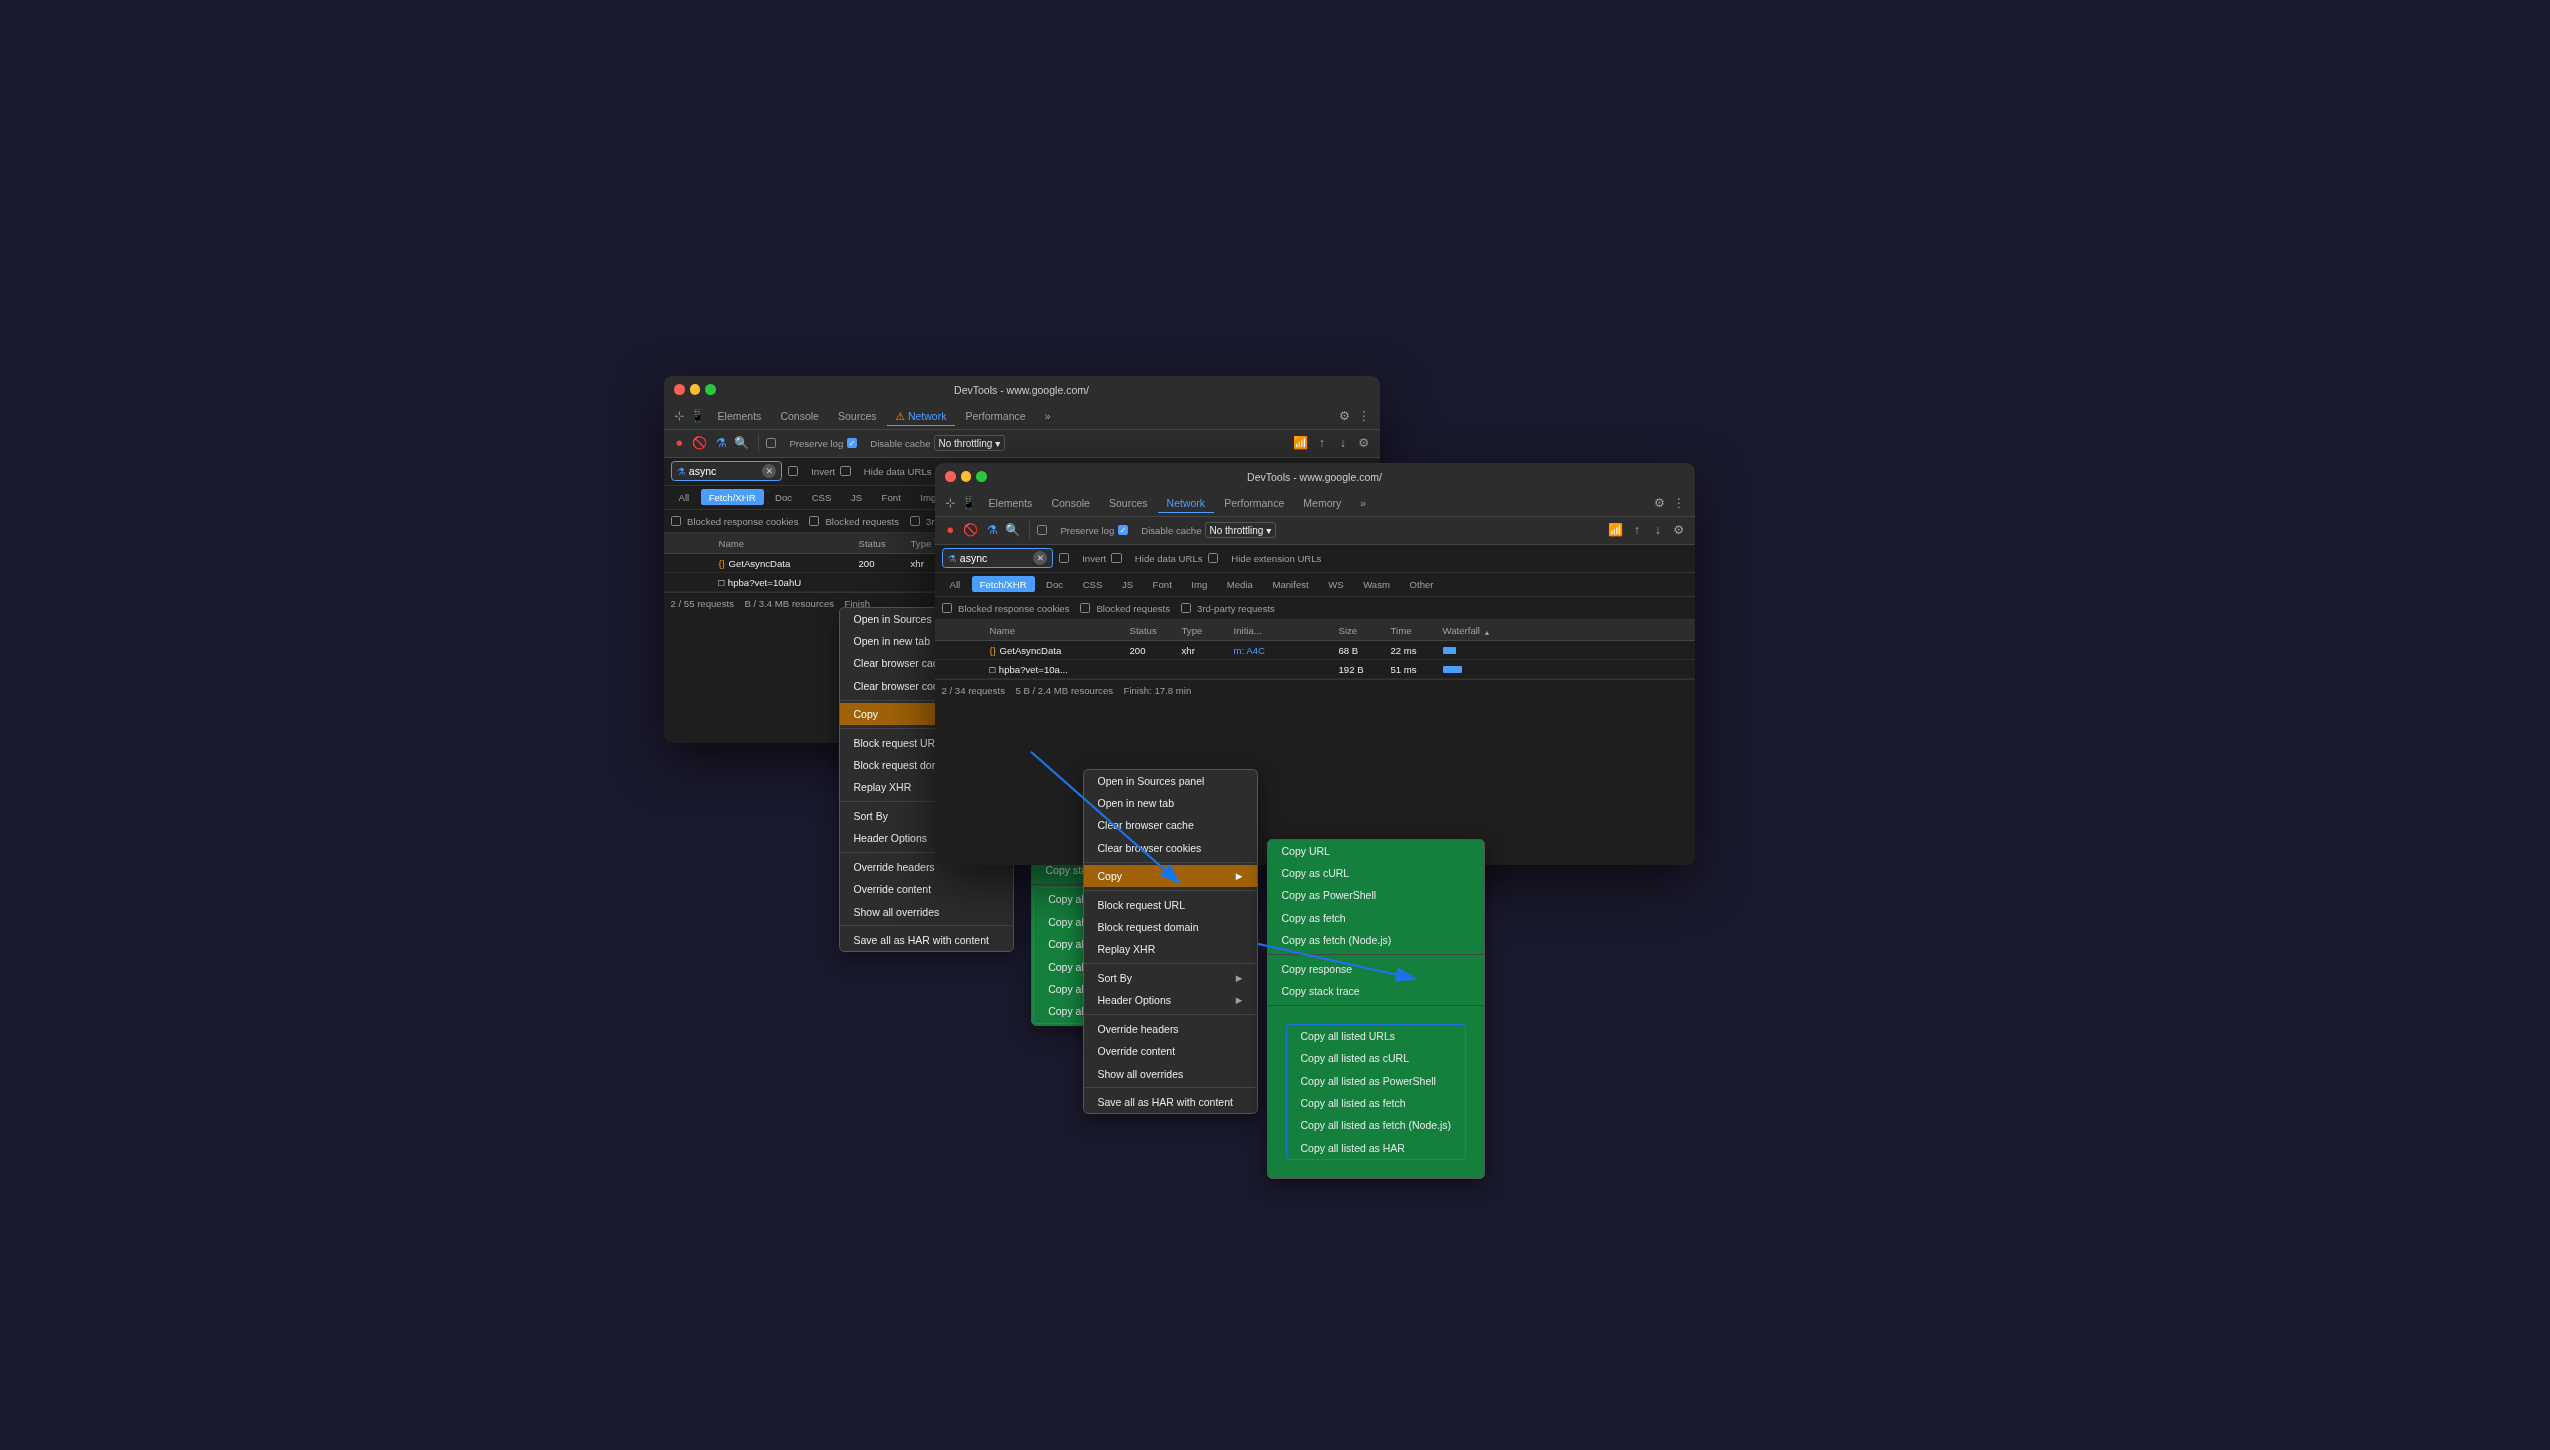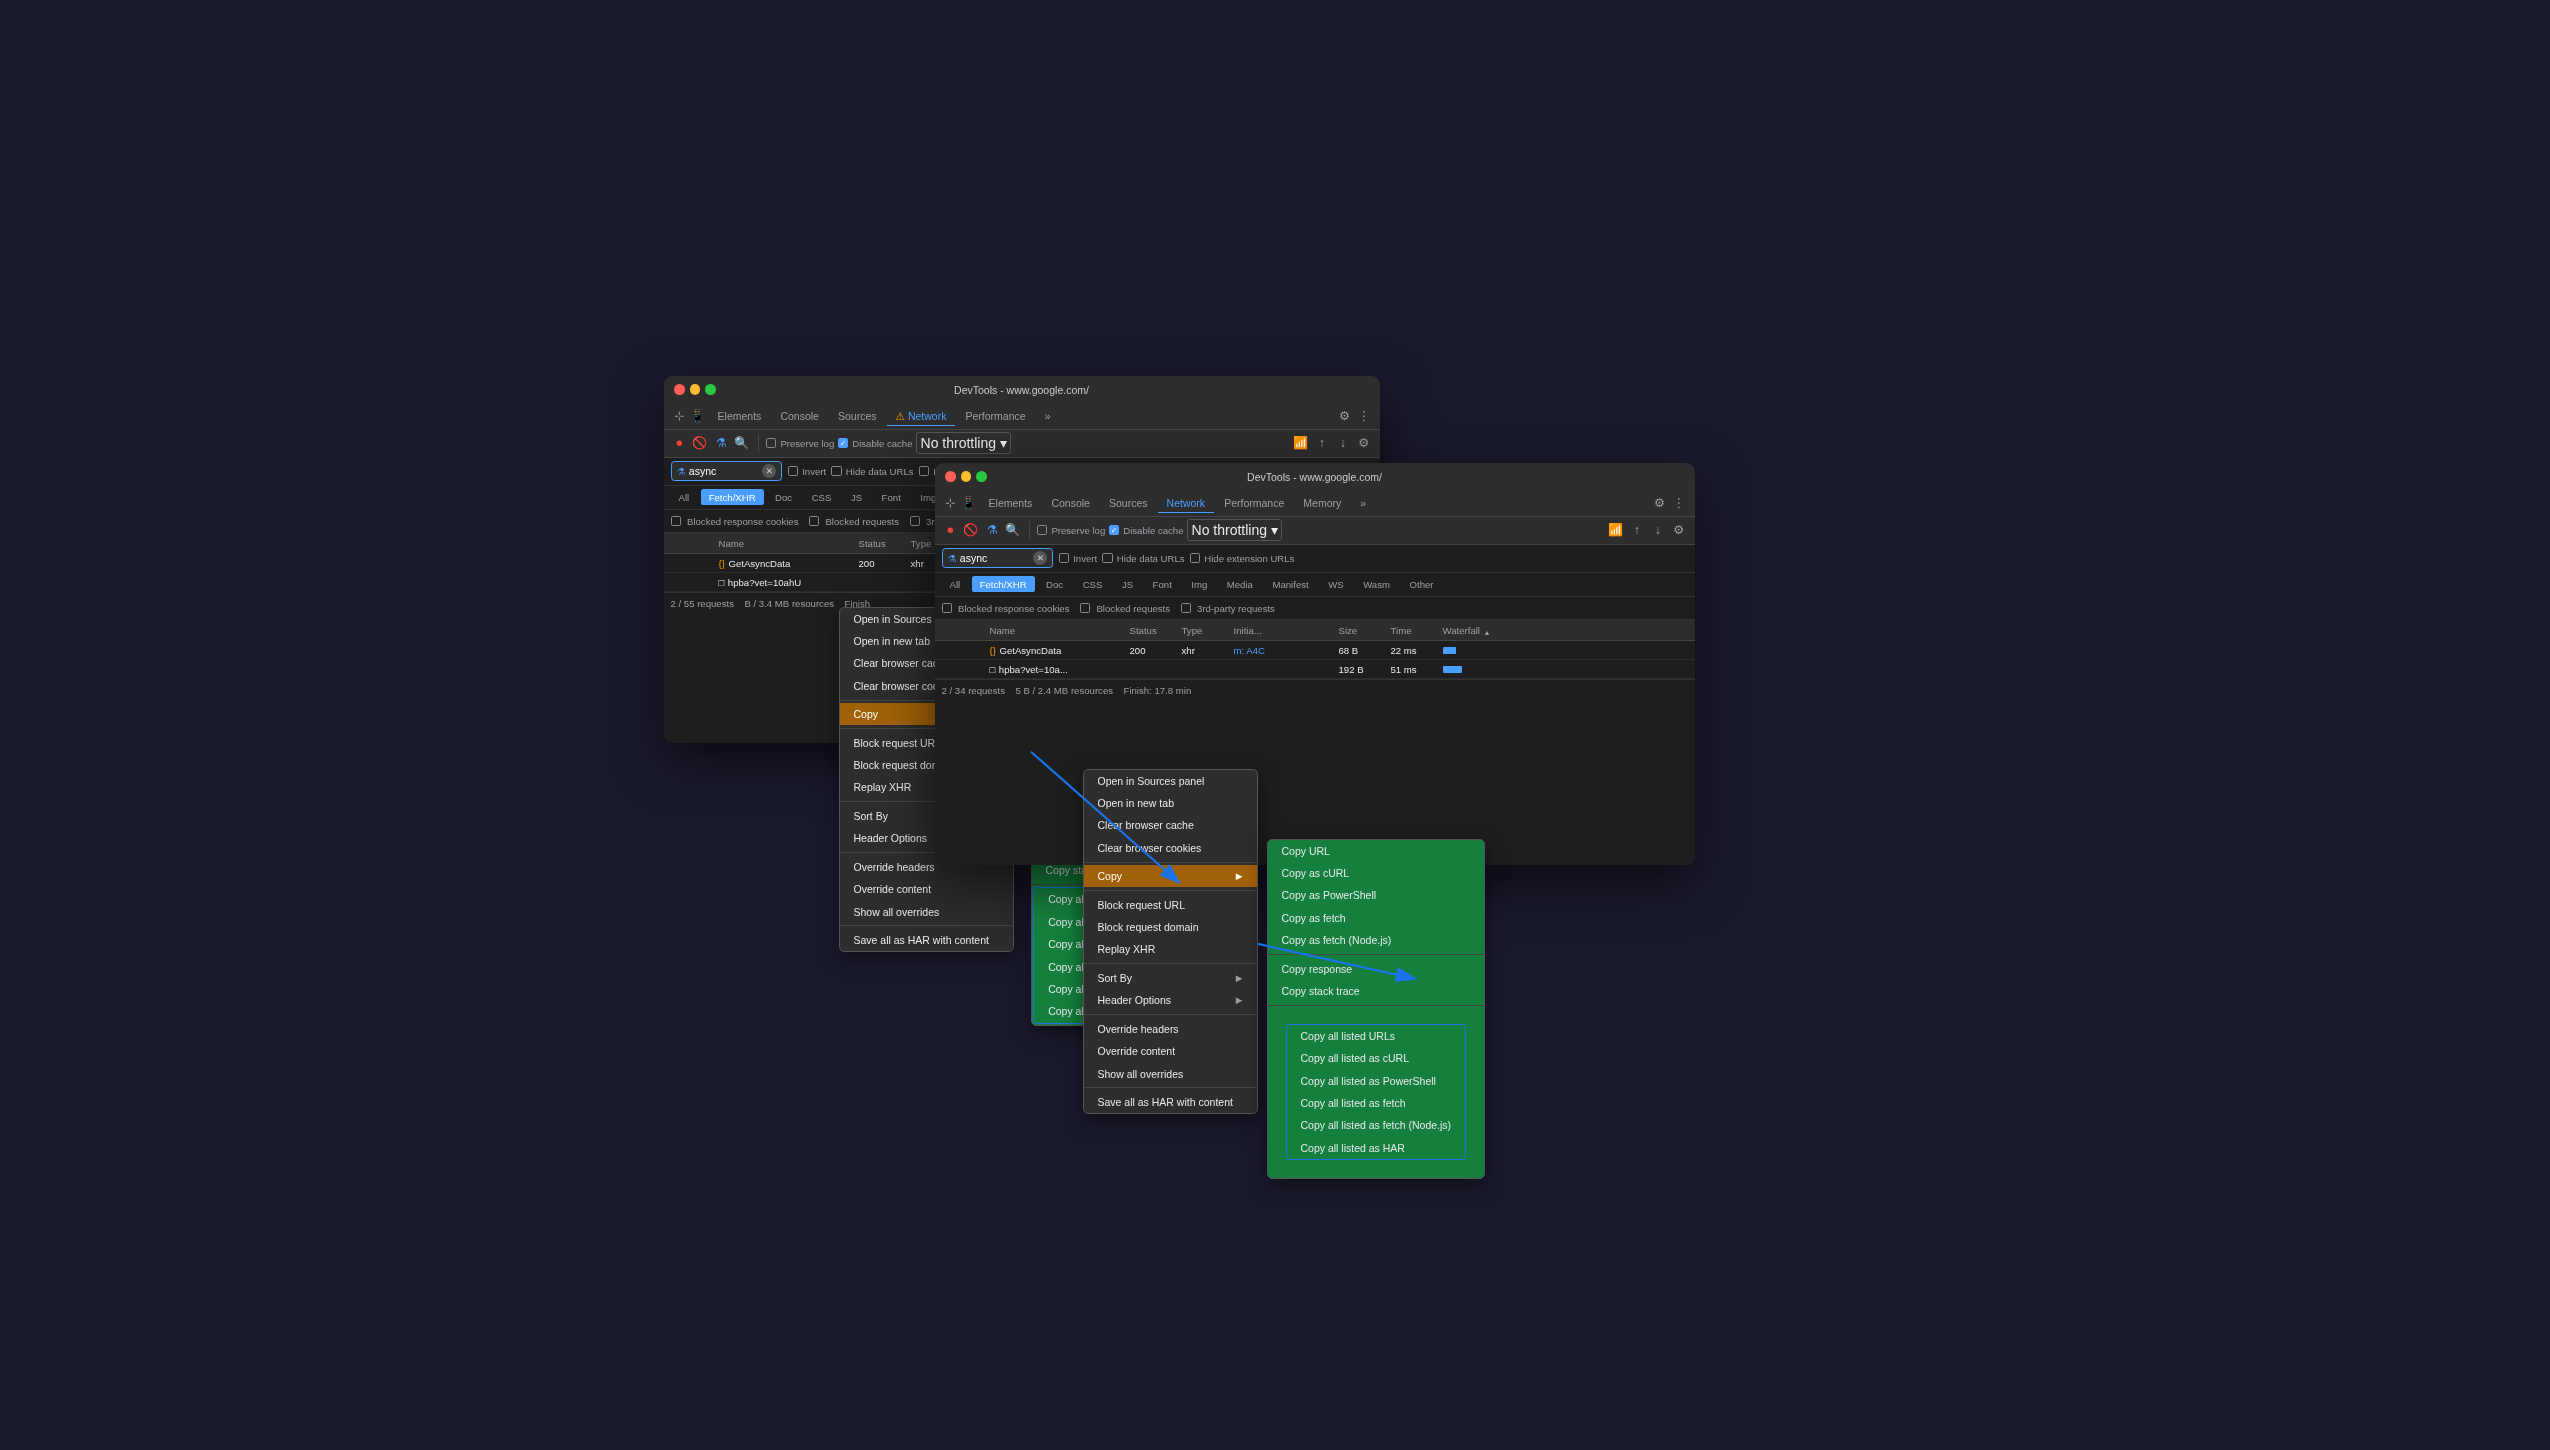--- a/index.html
+++ b/index.html
@@ -298,30 +298,30 @@
       border-radius: 5.2px;
       box-shadow: 0 7px 21px rgba(0,0,0,0.5);
       min-width: 175px;
       z-index: 200;
       overflow: hidden;
     }
 
     .preserve-log-check {
       display: flex;
       align-items: center;
-      gap: 4px;
+      gap: 13px;
       color: #9aa0a6;
       font-size: 9.6px;
     }
 
     .throttle-select {
       background: #2d2d2d;
       border: 0.9px solid #555;
       color: #e8eaed;
-      font-size: 14px;
+      font-size: 10px;
       padding: 1.7px 3.5px;
       border-radius: 2.6px;
     }
 
     .filter-icon {
       color: #4a9eff;
       font-size: 12.2px;
     }
 
     .clear-btn {

